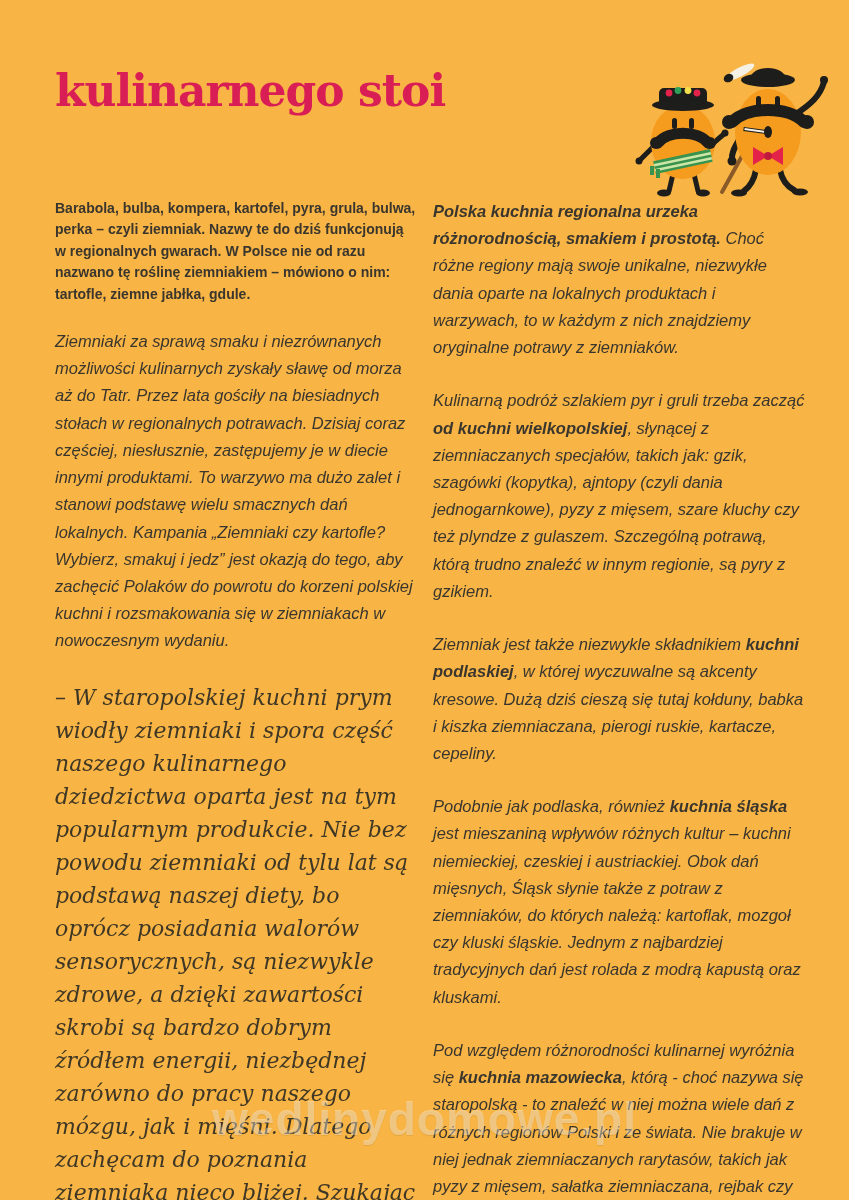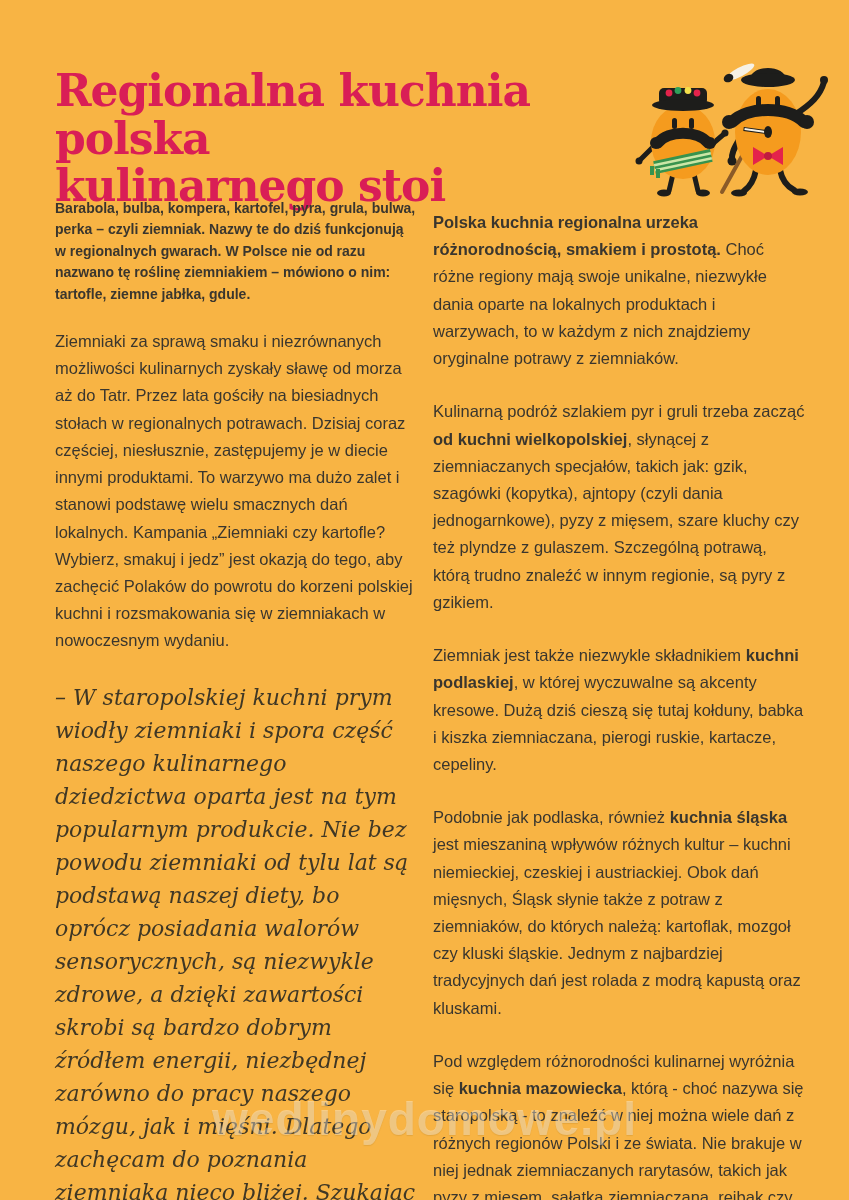--- a/index.html
+++ b/index.html
@@ -18,21 +18,21 @@
   
   .illustration{position:absolute;left:628px;top:42px;width:200px;height:155px;}
   
   .col{position:absolute;top:198px;}
   .col-left{left:55px;width:363px;}
   .col-right{left:433px;width:372px;}
   .intro{
     font-size:14px;line-height:1.53;font-weight:700;margin:0 0 23px 0;
   }
   .body-para{
-    font-size:16.5px;line-height:1.65;margin:11px 0 26px 0;font-weight:400;
+    font-size:16.5px;line-height:1.65;margin:0 0 26px 0;font-weight:400;font-style:italic;
   }
   .body-para .bold{font-weight:700;}
   .quote{
     font-family:"DejaVu Serif","Liberation Serif",serif;
     font-style:italic;font-size:22px;line-height:1.5;margin:4px 0 14px 0;
   }
   
   .watermark{
     position:absolute;left:50%;transform:translateX(-50%);top:1092px;
     font-size:46px;font-weight:700;letter-spacing:1px;white-space:nowrap;
@@ -40,21 +40,20 @@
     text-shadow:0 1px 1px rgba(120,90,20,0.15);
     pointer-events:none;z-index:5;
   }
 </style>
 </head>
 <body style="background: rgb(248, 180, 68); color: rgb(58, 54, 46);">
 
 <div class="page">
 
   <h1 class="title" style="color: rgb(217, 30, 86);">
-    <span>Regionalna kuchnia polska</span>
     <span>kulinarnego stoi</span>
   </h1>
 
   <svg class="illustration" viewBox="0 0 200 155" aria-hidden="true">
 
     <g>
 
       <path d="M28,102 L12,118" stroke="#1D1D1B" stroke-width="5" stroke-linecap="round" fill="none"></path>
       <path d="M82,104 L96,92" stroke="#1D1D1B" stroke-width="5" stroke-linecap="round" fill="none"></path>
       <circle cx="11" cy="119" r="3.5" fill="#1D1D1B"></circle>

